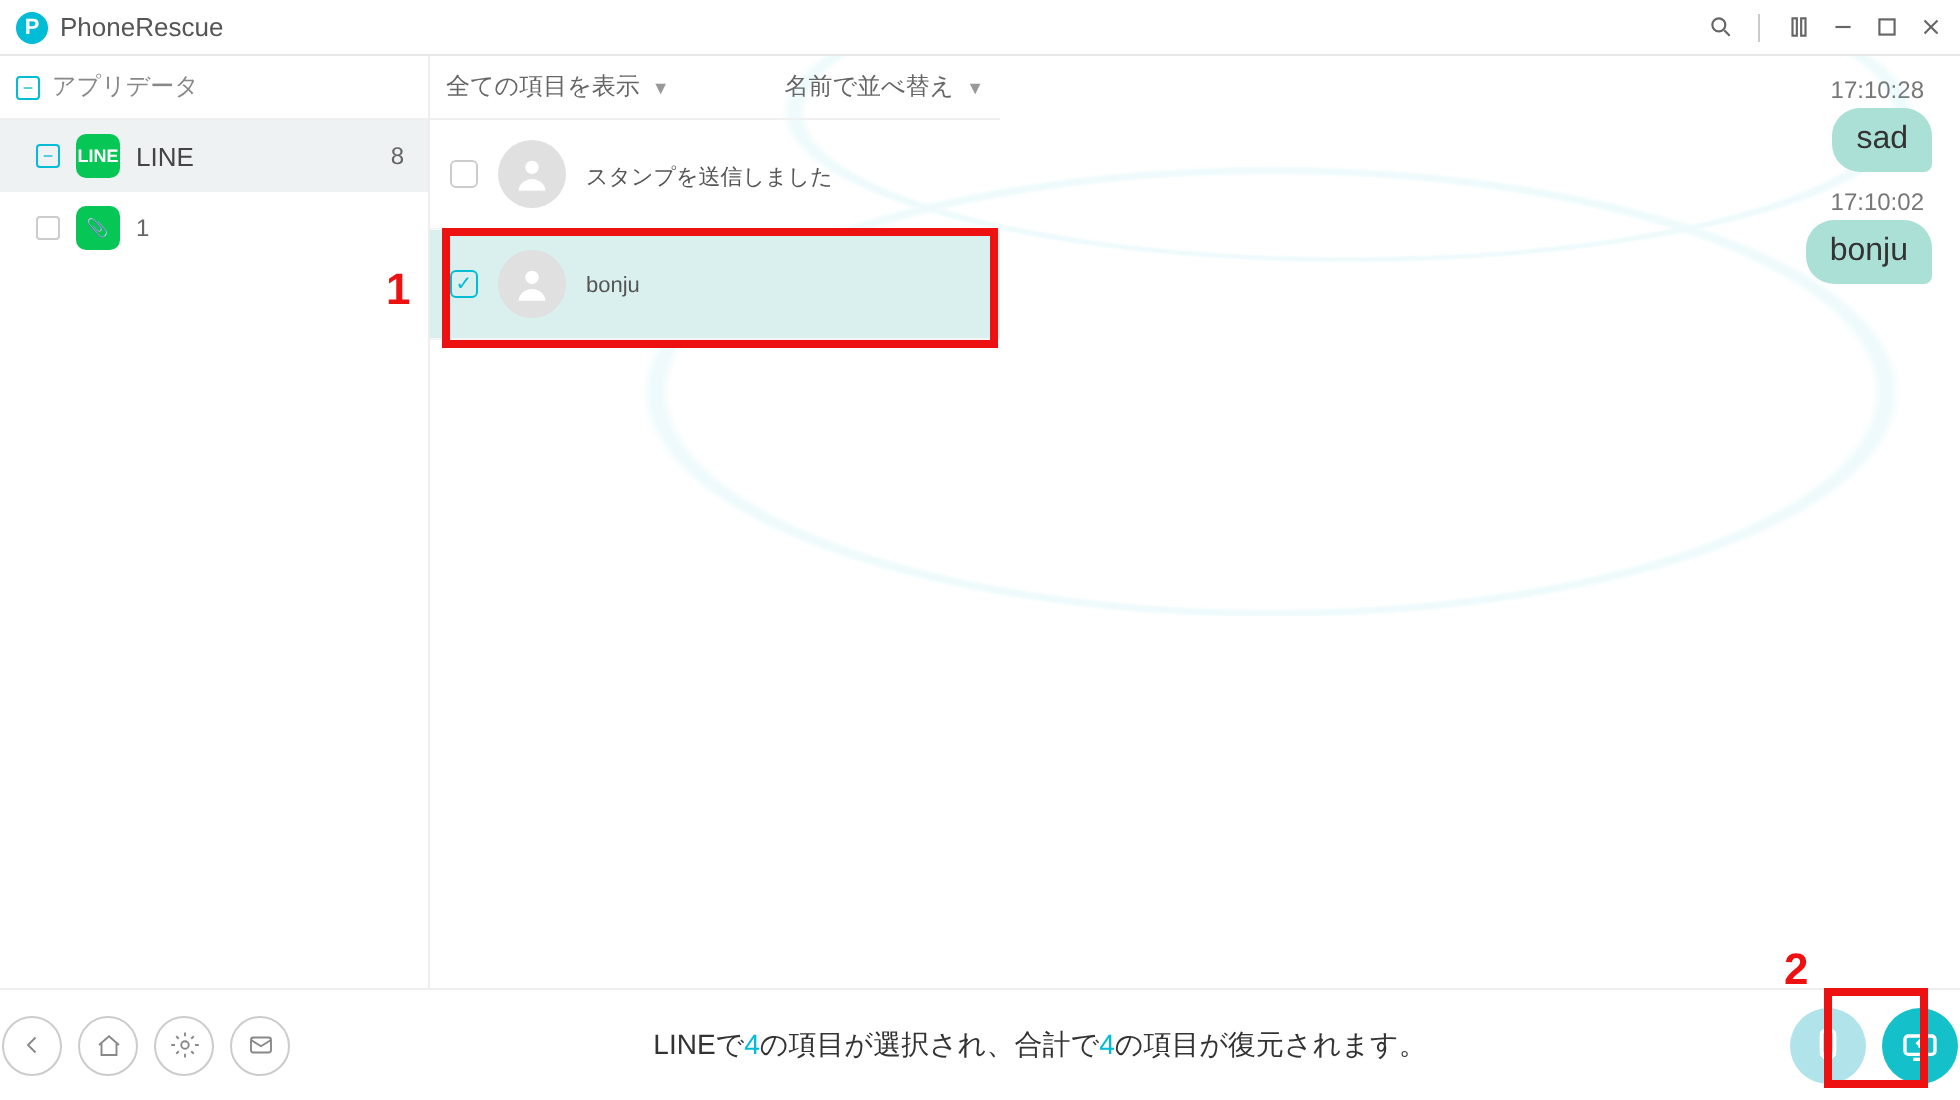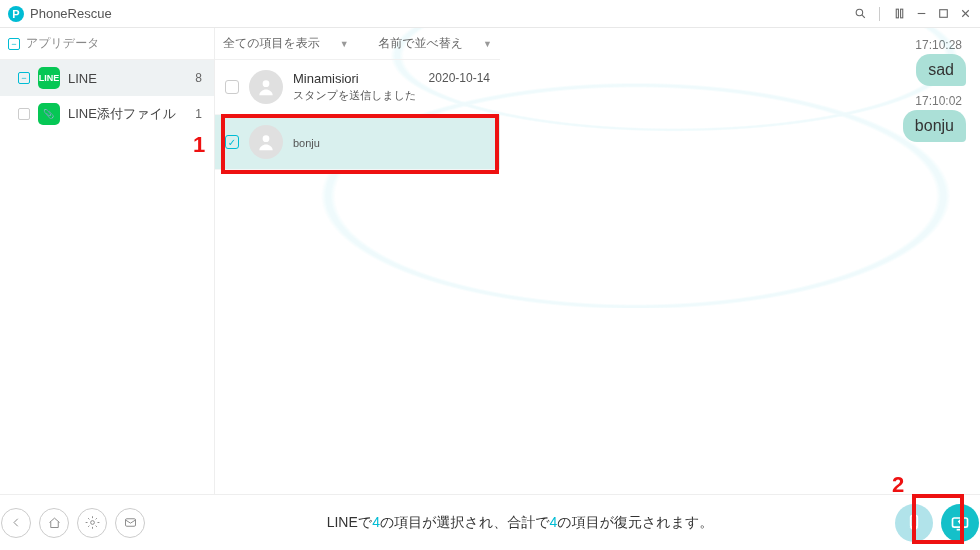--- a/index.html
+++ b/index.html
@@ -32,21 +32,21 @@
 .side-item.active { background:#eef2f3; }
 .side-item .chk { width:12px; height:12px; border:1px solid #ccc; border-radius:2px; margin-right:8px; }
 .side-item.active .caret2 { width:12px; height:12px; border:1px solid #00bcd4; border-radius:2px; display:flex; align-items:center; justify-content:center; color:#00bcd4; font-size:9px; margin-right:8px; }
 .side-item .app-icon { width:22px; height:22px; border-radius:5px; background:#06c755; display:flex; align-items:center; justify-content:center; color:#fff; font-size:9px; font-weight:bold; margin-right:8px; }
 .side-item .label { flex:1; }
 .side-item .count { color:#666; font-size:12px; margin-right:4px; }
 
 
 .middle { width: 285px; border-right: 0; position:relative; }
 .list-controls { display:flex; align-items:center; height:32px; border-bottom:1px solid #f0f0f0; font-size:12px; color:#666; }
-.list-controls .ctrl { display:flex; align-items:center; gap:20px; cursor:pointer; padding:0 8px; }
+.list-controls .ctrl { display:flex; align-items:center; gap:6px; cursor:pointer; padding:0 8px; }
 .list-controls .caret-down { font-size:9px; color:#999; }
 .list-controls .spacer2 { flex:1; }
 
 .conv { display:flex; align-items:center; padding:10px 10px; border-bottom:1px solid #f5f5f5; cursor:pointer; }
 .conv .chkbox { width:14px; height:14px; border:1px solid #ccc; border-radius:3px; margin-right:10px; display:flex; align-items:center; justify-content:center; }
 .conv.selected { background:#d9f0ee; }
 .conv.selected .chkbox { border-color:#00bcd4; }
 .conv.selected .chkbox::after { content:"✓"; color:#00bcd4; font-size:10px; }
 .conv .avatar { width:34px; height:34px; border-radius:50%; background:#e0e0e0; display:flex; align-items:center; justify-content:center; margin-right:10px; }
 .conv .avatar svg { width:20px; height:20px; fill:#fff; }
@@ -128,21 +128,20 @@
     </div>
     <div class="side-item active">
       <span class="caret2">−</span>
       <span class="app-icon">LINE</span>
       <span class="label">LINE</span>
       <span class="count">8</span>
     </div>
     <div class="side-item">
       <span class="chk"></span>
       <span class="app-icon" style="background:#06c755">📎</span>
-      <span class="label">LINE添付ファイル</span>
       <span class="count">1</span>
     </div>
   </div>
 
   <div class="middle">
     <div class="list-controls">
       <div class="ctrl">
         <span>全ての項目を表示</span>
         <span class="caret-down">▼</span>
       </div>
@@ -155,24 +154,20 @@
 
     <div class="conv">
       <div class="chkbox"></div>
       <div class="avatar">
           <svg viewBox="0 0 24 24">
             <circle cx="12" cy="8" r="4"></circle>
             <path d="M4 22c0-4 4-7 8-7s8 3 8 7"></path>
           </svg>
         </div>
       <div class="meta">
-        <div class="row1">
-          <span class="name">Minamisiori</span>
-          <span class="date">2020-10-14</span>
-        </div>
         <div class="preview">スタンプを送信しました</div>
       </div>
     </div>
 
     <div class="conv selected">
       <div class="chkbox"></div>
       <div class="avatar">
           <svg viewBox="0 0 24 24">
             <circle cx="12" cy="8" r="4"></circle>
             <path d="M4 22c0-4 4-7 8-7s8 3 8 7"></path>

